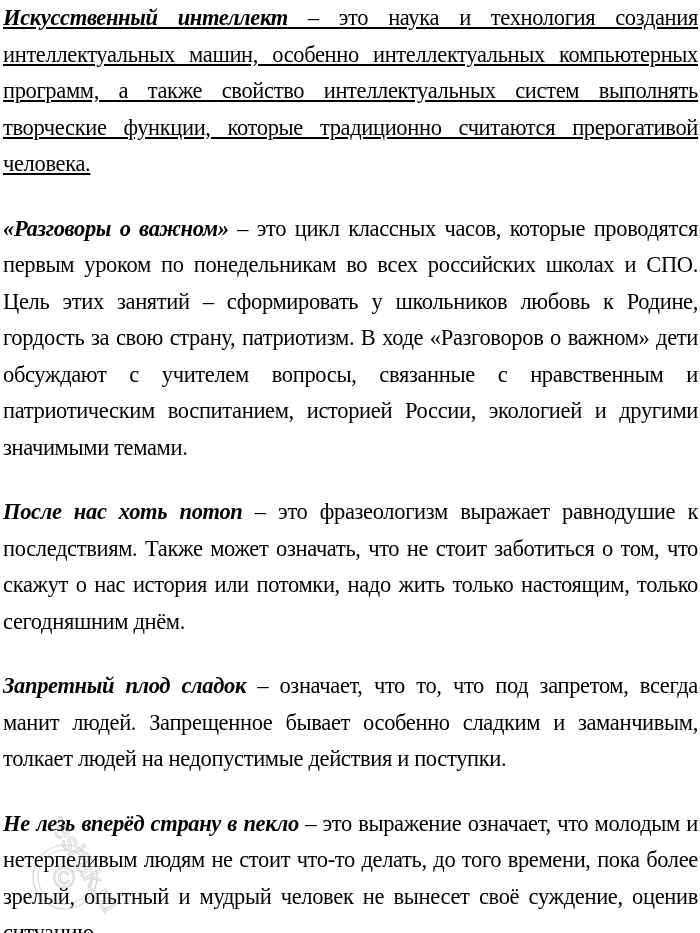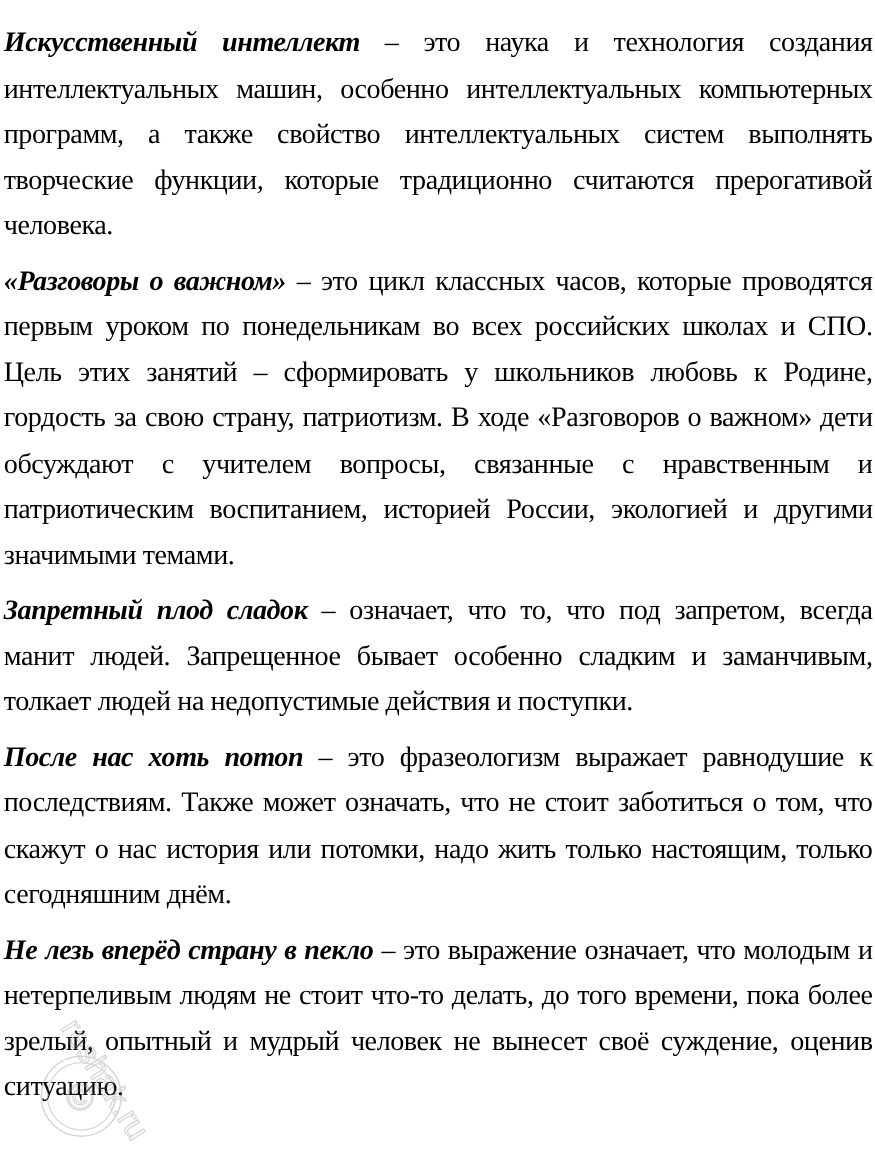--- a/index.html
+++ b/index.html
@@ -24,28 +24,28 @@
   .para {
     margin: 0;
     font-size: 22.5px;
     line-height: 36.5px;
     text-align: justify;
     text-align-last: left;
     letter-spacing: -0.35px;
     word-spacing: 0px;
   }
   .para + .para {
-    margin-top: 8px;
+    margin-top: 28px;
     font-family: Liberation Serif, serif;
   }
   .term {
     font-weight: bold;
     font-style: italic;
   }
-  .p1 { padding-top: 16px; }
+  .p1 { padding-top: 0px; text-decoration: underline; }
   .watermark {
     position: absolute;
     left: 20px;
     top: 782px;
     width: 150px;
     height: 140px;
     pointer-events: none;
     opacity: 0.35;
   }
   .watermark svg { width: 100%; height: 100%; }
@@ -58,23 +58,23 @@
   }
 </style>
 </head>
 <body>
 
 <div class="page">
   <p class="para p1"><span class="term">Искусственный интеллект</span><span> – это наука и технология создания интеллектуальных машин, особенно интеллектуальных компьютерных программ, а также свойство интеллектуальных систем выполнять творческие функции, которые традиционно считаются прерогативой человека.</span></p>
 
   <p class="para"><span class="term">«Разговоры о важном»</span><span> – это цикл классных часов, которые проводятся первым уроком по понедельникам во всех российских школах и СПО. Цель этих занятий – сформировать у школьников любовь к Родине, гордость за свою страну, патриотизм. В ходе «Разговоров о важном» дети обсуждают с учителем вопросы, связанные с нравственным и патриотическим воспитанием, историей России, экологией и другими значимыми темами.</span></p>
 
+  <p class="para"><span class="term">После нас хоть потоп</span><span> – это фразеологизм выражает равнодушие к последствиям. Также может означать, что не стоит заботиться о том, что скажут о нас история или потомки, надо жить только настоящим, только сегодняшним днём.</span></p>
+
   <p class="para"><span class="term">Запретный плод сладок</span><span> – означает, что то, что под запретом, всегда манит людей. Запрещенное бывает особенно сладким и заманчивым, толкает людей на недопустимые действия и поступки.</span></p>
-
-  <p class="para"><span class="term">После нас хоть потоп</span><span> – это фразеологизм выражает равнодушие к последствиям. Также может означать, что не стоит заботиться о том, что скажут о нас история или потомки, надо жить только настоящим, только сегодняшним днём.</span></p>
 
   <p class="para"><span class="term">Не лезь вперёд страну в пекло</span><span> – это выражение означает, что молодым и нетерпеливым людям не стоит что-то делать, до того времени, пока более зрелый, опытный и мудрый человек не вынесет своё суждение, оценив ситуацию.</span></p>
 </div>
 
 <div class="watermark">
   <svg viewBox="0 0 150 140">
     <circle cx="45" cy="95" r="32" fill="none" stroke="#8a8a8a" stroke-width="1.2"></circle>
     <circle cx="45" cy="95" r="27" fill="none" stroke="#8a8a8a" stroke-width="1"></circle>
     <text x="33" y="106" class="wm-text" style="font-size:30px">©</text>
     <text x="0" y="0" class="wm-text" transform="translate(28,40) rotate(58)">reshak.ru</text>

